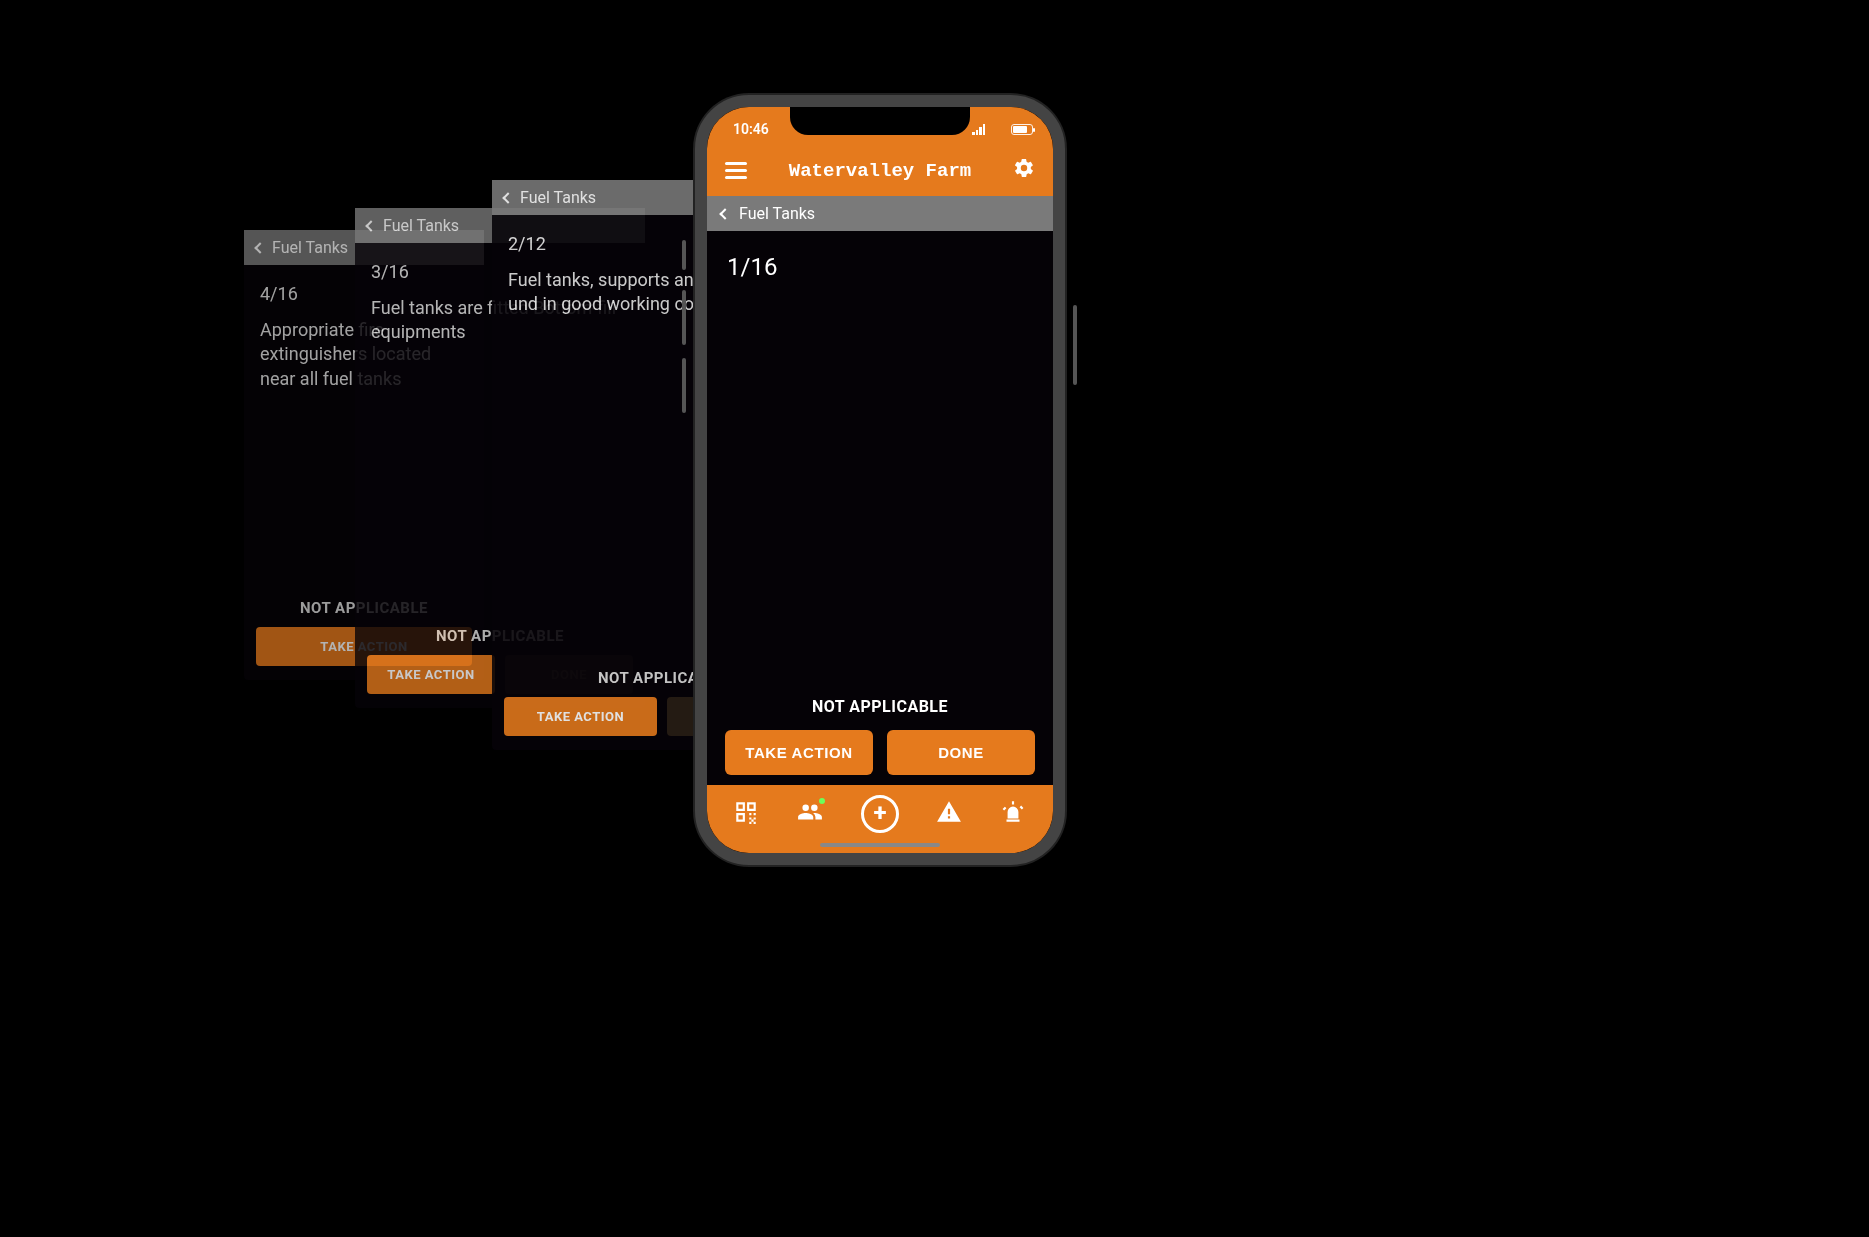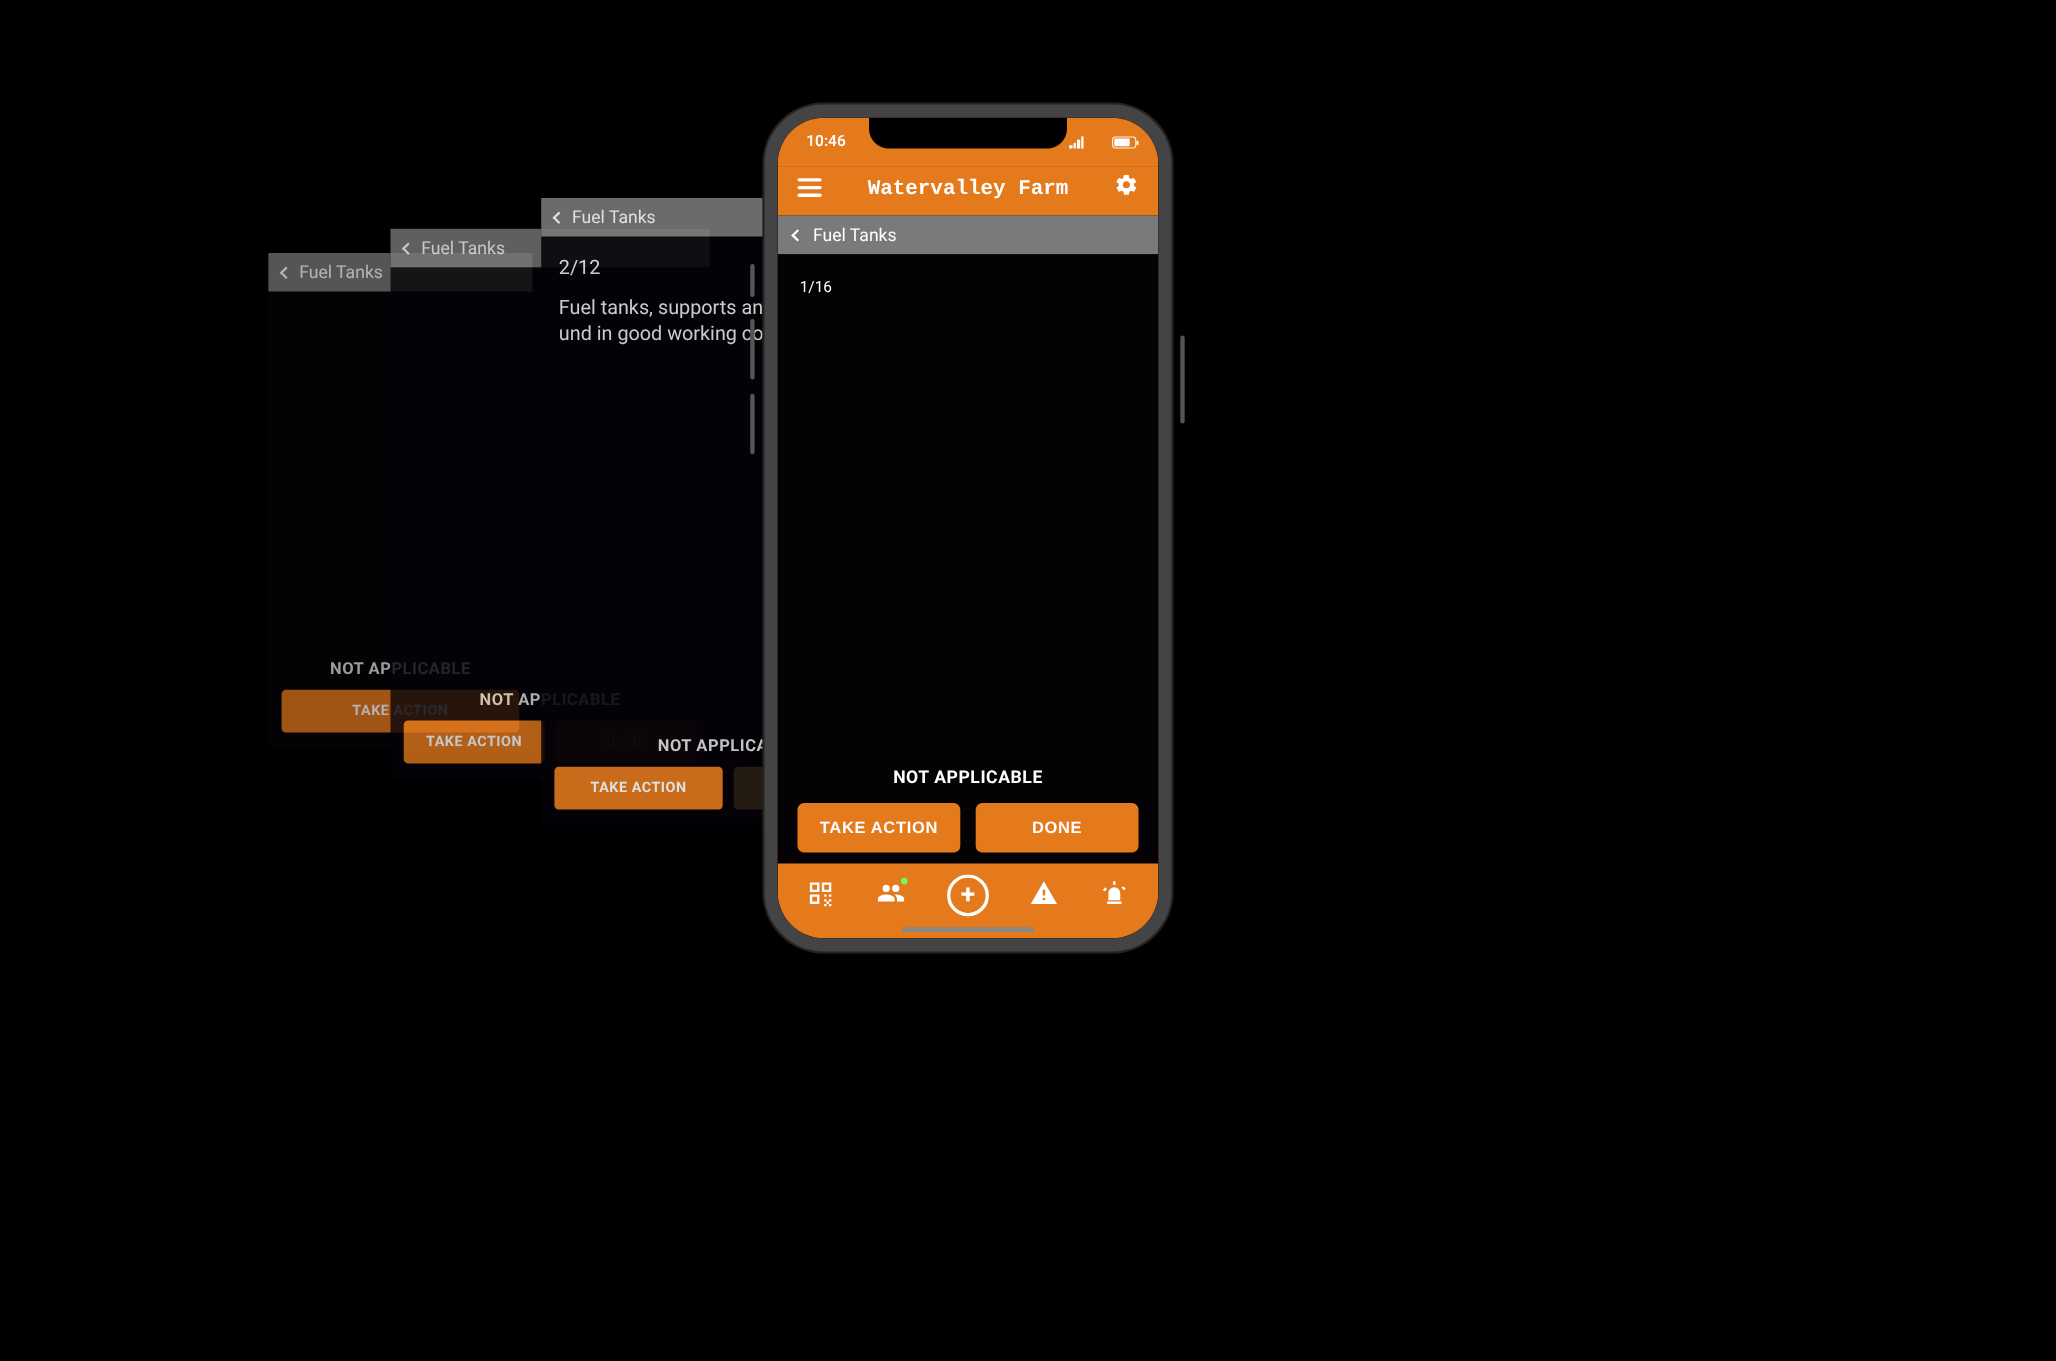--- a/index.html
+++ b/index.html
@@ -152,21 +152,21 @@
     gap: 10px; padding: 8px 14px;
     color: #fff; font-size: 16px;
   }
 
   .content {
     flex: 1;
     padding: 22px 20px 8px;
     color: #fff;
     display: flex; flex-direction: column;
   }
-  .counter { font-size: 14px; margin-bottom: 18px; }
+  .counter { font-size: 24px; margin-bottom: 18px; }
   .question { font-size: 19px; line-height: 1.38; }
 
   .actions {
     padding: 0 18px 10px;
     display: flex; flex-direction: column; align-items: center;
   }
   .na {
     color: #fff; font-weight: 700;
     font-size: 16px; letter-spacing: .5px;
     margin-bottom: 14px;
@@ -206,32 +206,40 @@
   }
 </style>
 </head>
 <body>
 
 <div class="bg-card c4">
   <div class="bc-header">
     <span class="chevron-left"></span>
     <span>Fuel Tanks</span>
   </div>
+  <div class="bc-body">
+    <div class="bc-count">4/16</div>
+    <div class="bc-text">Appropriate fire extinguishers located near all fuel tanks</div>
+  </div>
   <div class="bc-footer">
     <div class="bc-na">NOT APPLICABLE</div>
     <div class="bc-btnrow">
       <div class="bc-btn">TAKE ACTION</div>
     </div>
   </div>
 </div>
 
 <div class="bg-card c3">
   <div class="bc-header">
     <span class="chevron-left"></span>
     <span>Fuel Tanks</span>
+  </div>
+  <div class="bc-body">
+    <div class="bc-count">3/16</div>
+    <div class="bc-text">Fuel tanks are fitted Bottom-fill equipments</div>
   </div>
   <div class="bc-footer">
     <div class="bc-na">NOT APPLICABLE</div>
     <div class="bc-btnrow">
       <div class="bc-btn">TAKE ACTION</div>
       <div class="bc-btn ghost">DONE</div>
     </div>
   </div>
 </div>
 

